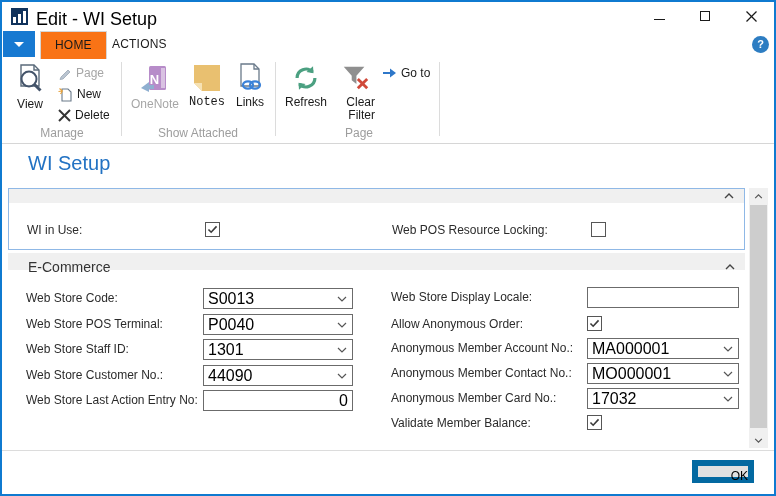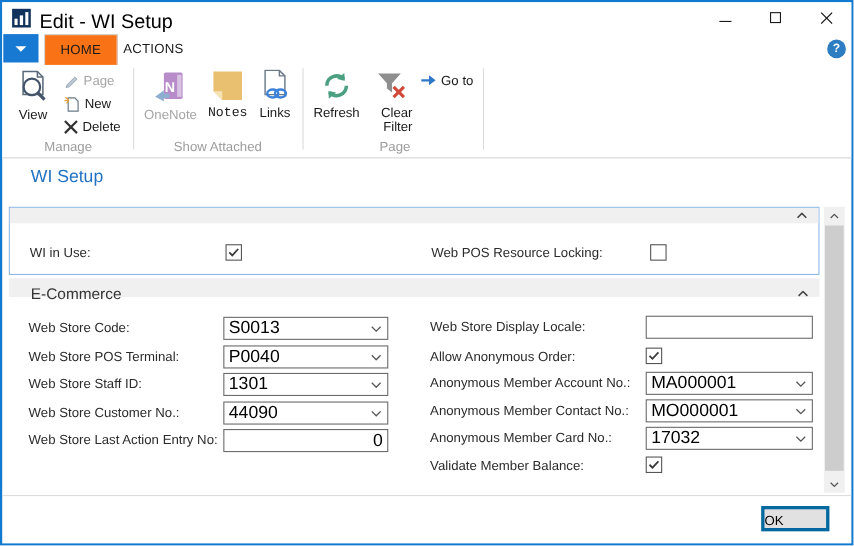--- a/index.html
+++ b/index.html
@@ -36,21 +36,21 @@
   .ribbon{ position:absolute; left:0; top:55px; width:772px; height:87px; background:#fff; border-bottom:1px solid #d6d6d6; }
   .rgroup{ position:absolute; top:0; height:86px; }
   .rgroup-label{ position:absolute; bottom:3px; left:0; width:100%; text-align:center; color:#9d9d9d; font-size:12px; }
   .rsep{ position:absolute; top:5px; width:1px; height:74px; background:#dcdcdc; }
   .rbtn-lg{ position:absolute; top:3px; display:flex; flex-direction:column; align-items:center; padding-top:3px; }
   .rbtn-lg .lbl{ margin-top:3px; font-size:12px; color:#1a1a1a; text-align:right; line-height:13px; }
   .rbtn-sm{ position:absolute; display:flex; align-items:center; gap:4px; height:18px; font-size:12px; color:#1a1a1a; }
   .disabled .lbl, .rbtn-sm.disabled{ color:#a6a6a6; }
 
   
-  .page-title{ position:absolute; left:26px; top:150px; font-size:16px; color:#2272c3; }
+  .page-title{ position:absolute; left:26px; top:150px; font-size:20px; color:#2272c3; }
 
   .fasttab1{ position:absolute; left:6px; top:186px; width:737px; height:62px; border:1px solid #8fb8e6; background:#fff; }
   .ft-head{ position:absolute; left:0; top:0; width:100%; height:14px; background:#f0f0f0; }
   .chev-up{ position:absolute; }
 
   .ecom-bar{ position:absolute; left:6px; top:251px; width:737px; height:17px; background:#f0f0f0; }
   .ecom-title{ position:absolute; left:20px; top:0; line-height:28px; font-size:14px; color:#333; }
 
   .flabel{ position:absolute; height:21px; line-height:21px; color:#2b2b2b; font-size:12px; white-space:nowrap; }
   .field{ position:absolute; height:21px; background:#fff; border:1px solid #6b6b6b; display:flex; align-items:center; }
@@ -62,21 +62,21 @@
   .checkbox svg.mark{ display:none; }
   .checkbox.checked svg.mark{ display:block; }
 
   
   .vscroll{ position:absolute; left:747px; top:186px; width:19px; height:260px; background:#f0f0f0; }
   .vs-arrow{ position:absolute; left:0; width:19px; height:16px; display:flex; align-items:center; justify-content:center; }
   .vs-thumb{ position:absolute; left:1px; top:17px; width:17px; height:223px; background:#cdcdcd; }
 
   
   .footer-line{ position:absolute; left:0; top:448px; width:772px; height:1px; background:#dcdcdc; }
-  .ok-btn{ position:absolute; left:690px; top:458px; width:62px; height:23px; background:#e1e1e1; border:3px solid #0369a1; text-align:left; line-height:21px; font-size:12px; color:#000; }
+  .ok-btn{ position:absolute; left:690px; top:458px; width:62px; height:23px; background:#e1e1e1; border:6px solid #0369a1; text-align:right; line-height:21px; font-size:12px; color:#000; }
 </style>
 </head>
 <body>
 
 <div id="app">
 
   <div class="titlebar">
     <div class="app-icon">
       <svg width="13" height="13" viewBox="0 0 13 13">
         <rect x="0" y="7" width="3" height="6" fill="#fff"></rect>

